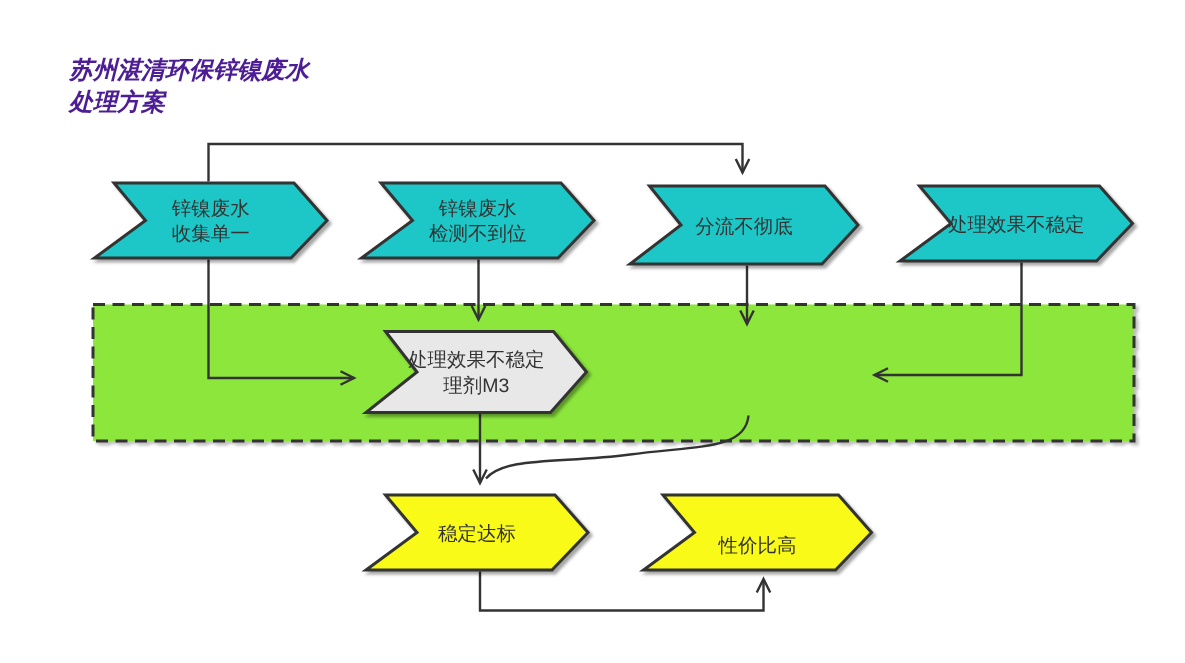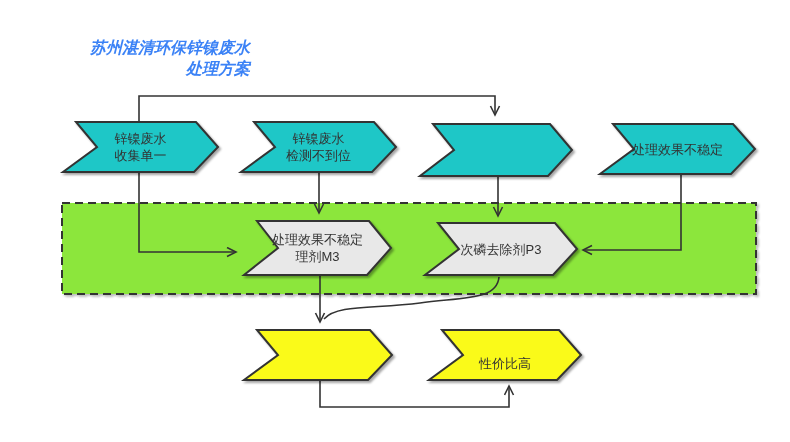--- a/index.html
+++ b/index.html
@@ -2,23 +2,23 @@
 <html><head>
 <meta charset="utf-8">
 <style>
   html,body{margin:0;padding:0;background:#ffffff;}
   #canvas{
     position:relative;width:790px;height:442px;background:#ffffff;overflow:hidden;
     font-family:"Liberation Sans","DejaVu Sans",sans-serif;
   }
   .diagram-title{
     position:absolute;left:46px;top:37px;width:204px;
-    text-align:right;font-family:"Liberation Serif","DejaVu Serif",serif;
+    text-align:left;font-family:"Liberation Serif","DejaVu Serif",serif;
     font-style:italic;font-weight:bold;font-size:16px;line-height:21px;
-    color:#3b82f6;white-space:pre-line;
+    color:#4c1d95;white-space:pre-line;
   }
   .node{position:absolute;}
   .node svg{
     position:absolute;left:0;top:0;overflow:visible;
     filter:drop-shadow(2px 2px 1px rgba(0,0,0,0.35));
   }
   .node .node-label{
     position:absolute;left:10%;top:0;width:80%;height:100%;
     display:flex;align-items:center;justify-content:center;
     text-align:center;font-size:13px;line-height:17px;color:#333333;
@@ -78,46 +78,42 @@
     <svg width="157" height="52">
         <polygon stroke="#333333" stroke-width="2" fill="#1EC7C7" points="14,1 134,1 156,26 132,51 1,51 35,26"></polygon>
       </svg>
     <div class="node-label">锌镍废水
 检测不到位</div>
   </div>
   <div class="node" id="n-p3">
     <svg width="154" height="54">
         <polygon stroke="#333333" stroke-width="2" fill="#1EC7C7" points="14,1 131,1 153,27 129,53 1,53 35,27"></polygon>
       </svg>
+    <div class="node-label">分流不彻底</div>
   </div>
   <div class="node" id="n-p4">
     <svg width="157" height="52">
         <polygon stroke="#333333" stroke-width="2" fill="#1EC7C7" points="14,1 134,1 156,26 132,51 1,51 35,26"></polygon>
       </svg>
     <div class="node-label">处理效果不稳定</div>
   </div>
 
   <div class="node" id="n-s1">
     <svg width="149" height="56">
         <polygon stroke="#333333" stroke-width="2" fill="#E8E8E8" points="14,1 126,1 148,28 124,55 1,55 35,28"></polygon>
       </svg>
     <div class="node-label">处理效果不稳定
 理剂M3</div>
   </div>
-  <div class="node" id="n-s2">
-    <svg width="154" height="54">
-        <polygon stroke="#333333" stroke-width="2" fill="#E8E8E8" points="14,1 131,1 153,27 129,53 1,53 35,27"></polygon>
-      </svg>
-    <div class="node-label">次磷去除剂P3</div>
-  </div>
 
   <div class="node" id="n-r1">
     <svg width="150" height="52">
         <polygon stroke="#333333" stroke-width="2" fill="#FAFA19" points="14,1 127,1 149,26 125,51 1,51 35,26"></polygon>
       </svg>
+    <div class="node-label">稳定达标</div>
   </div>
   <div class="node" id="n-r2">
     <svg width="154" height="52">
         <polygon stroke="#333333" stroke-width="2" fill="#FAFA19" points="14,1 131,1 153,26 129,51 1,51 35,26"></polygon>
       </svg>
     <div class="node-label">性价比高</div>
   </div>
 
 </div>
 

